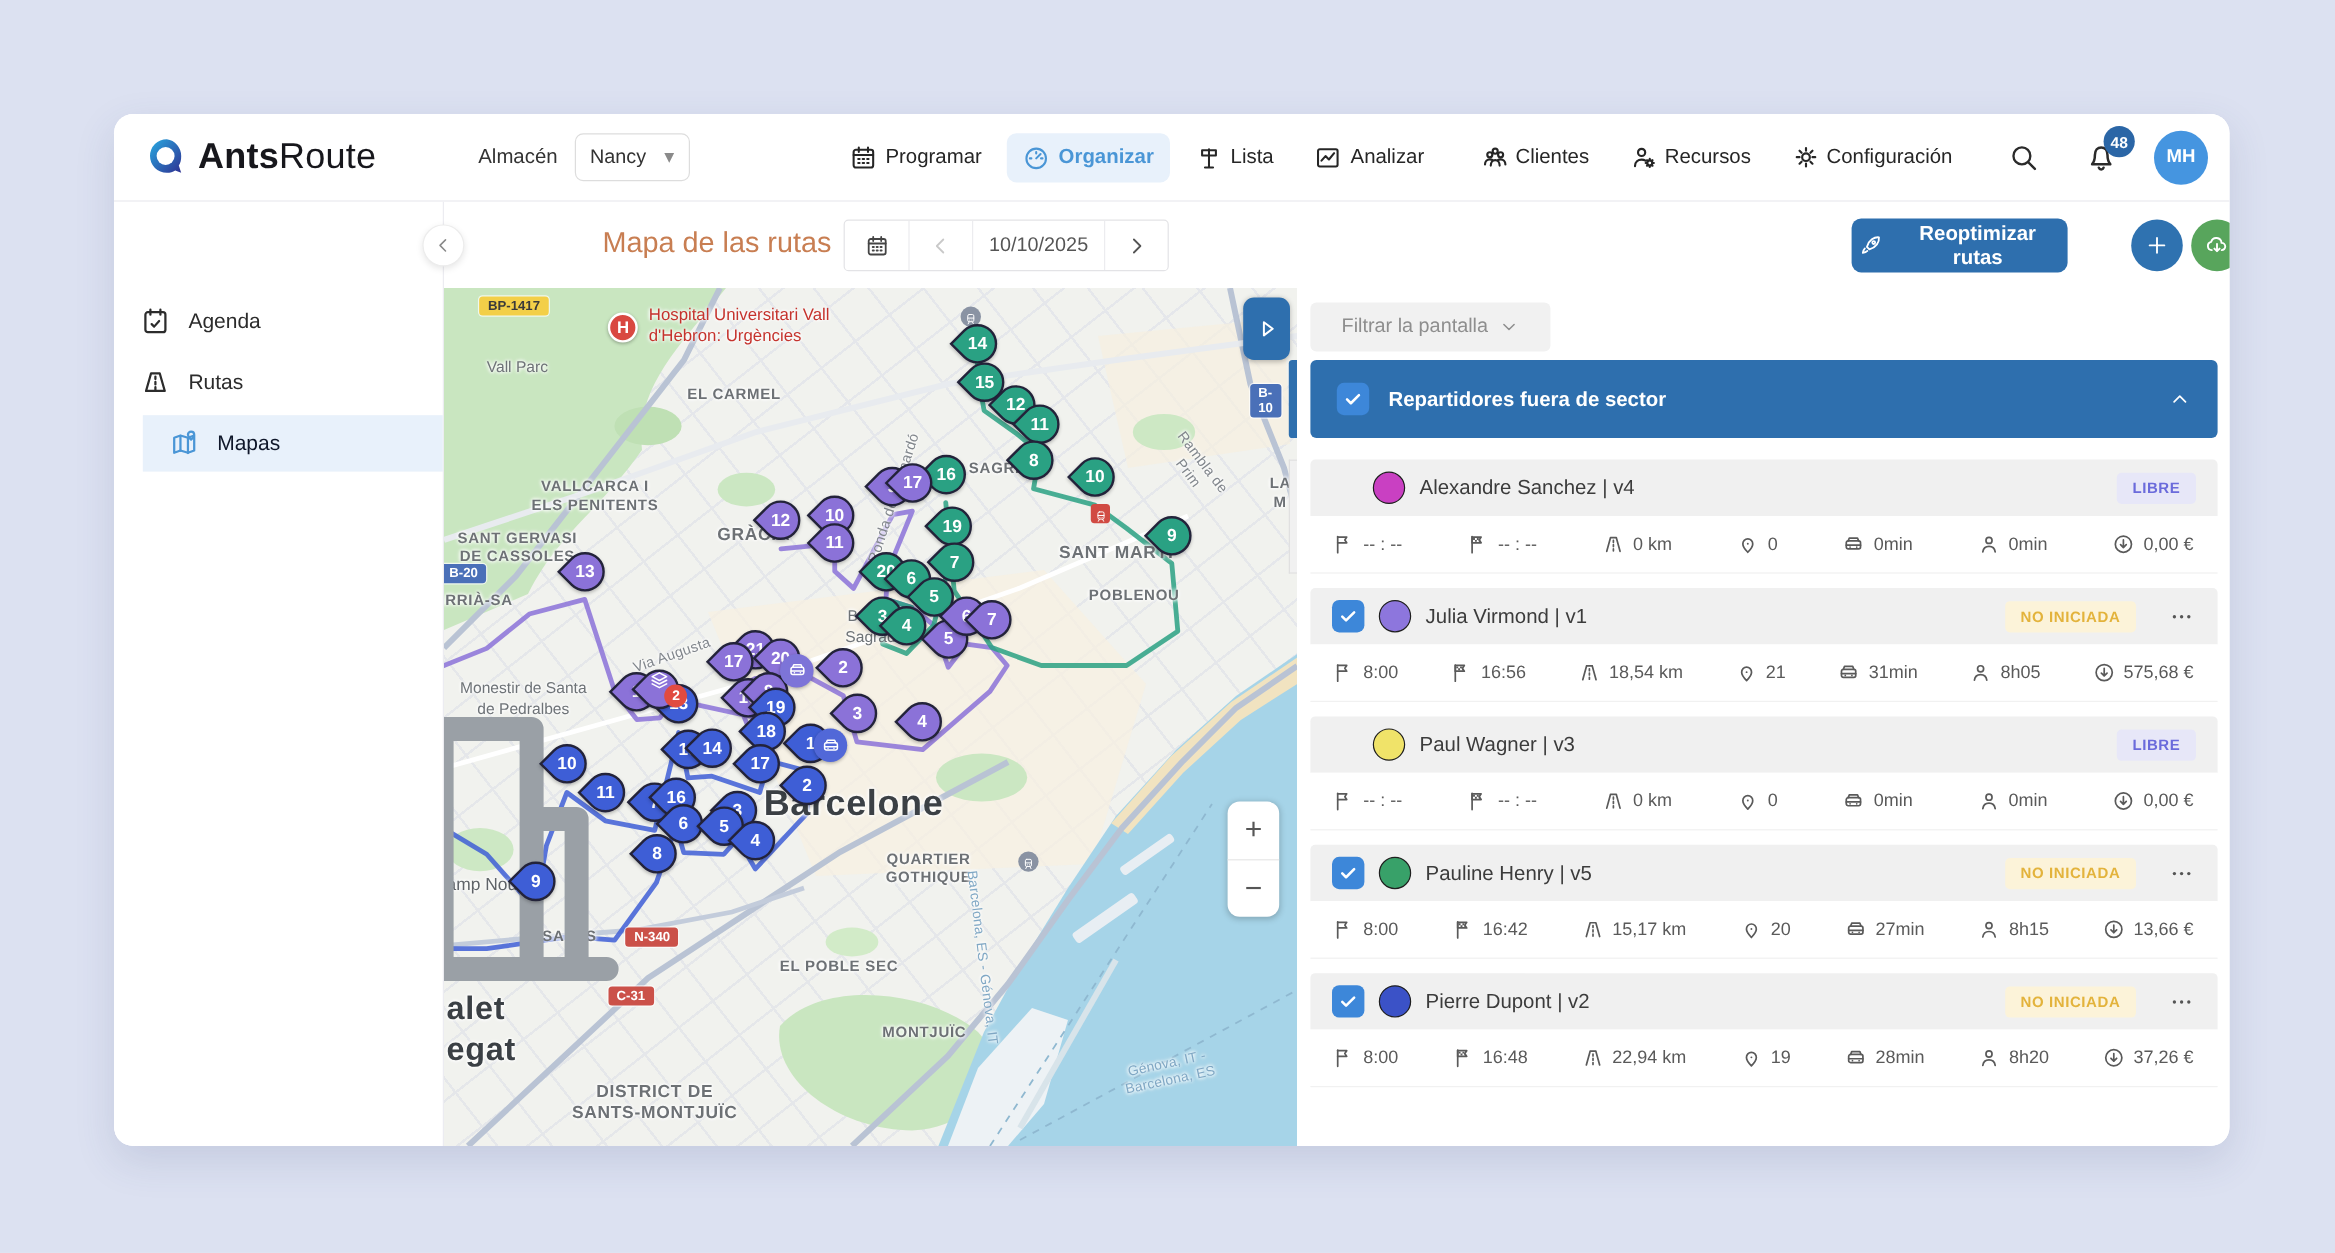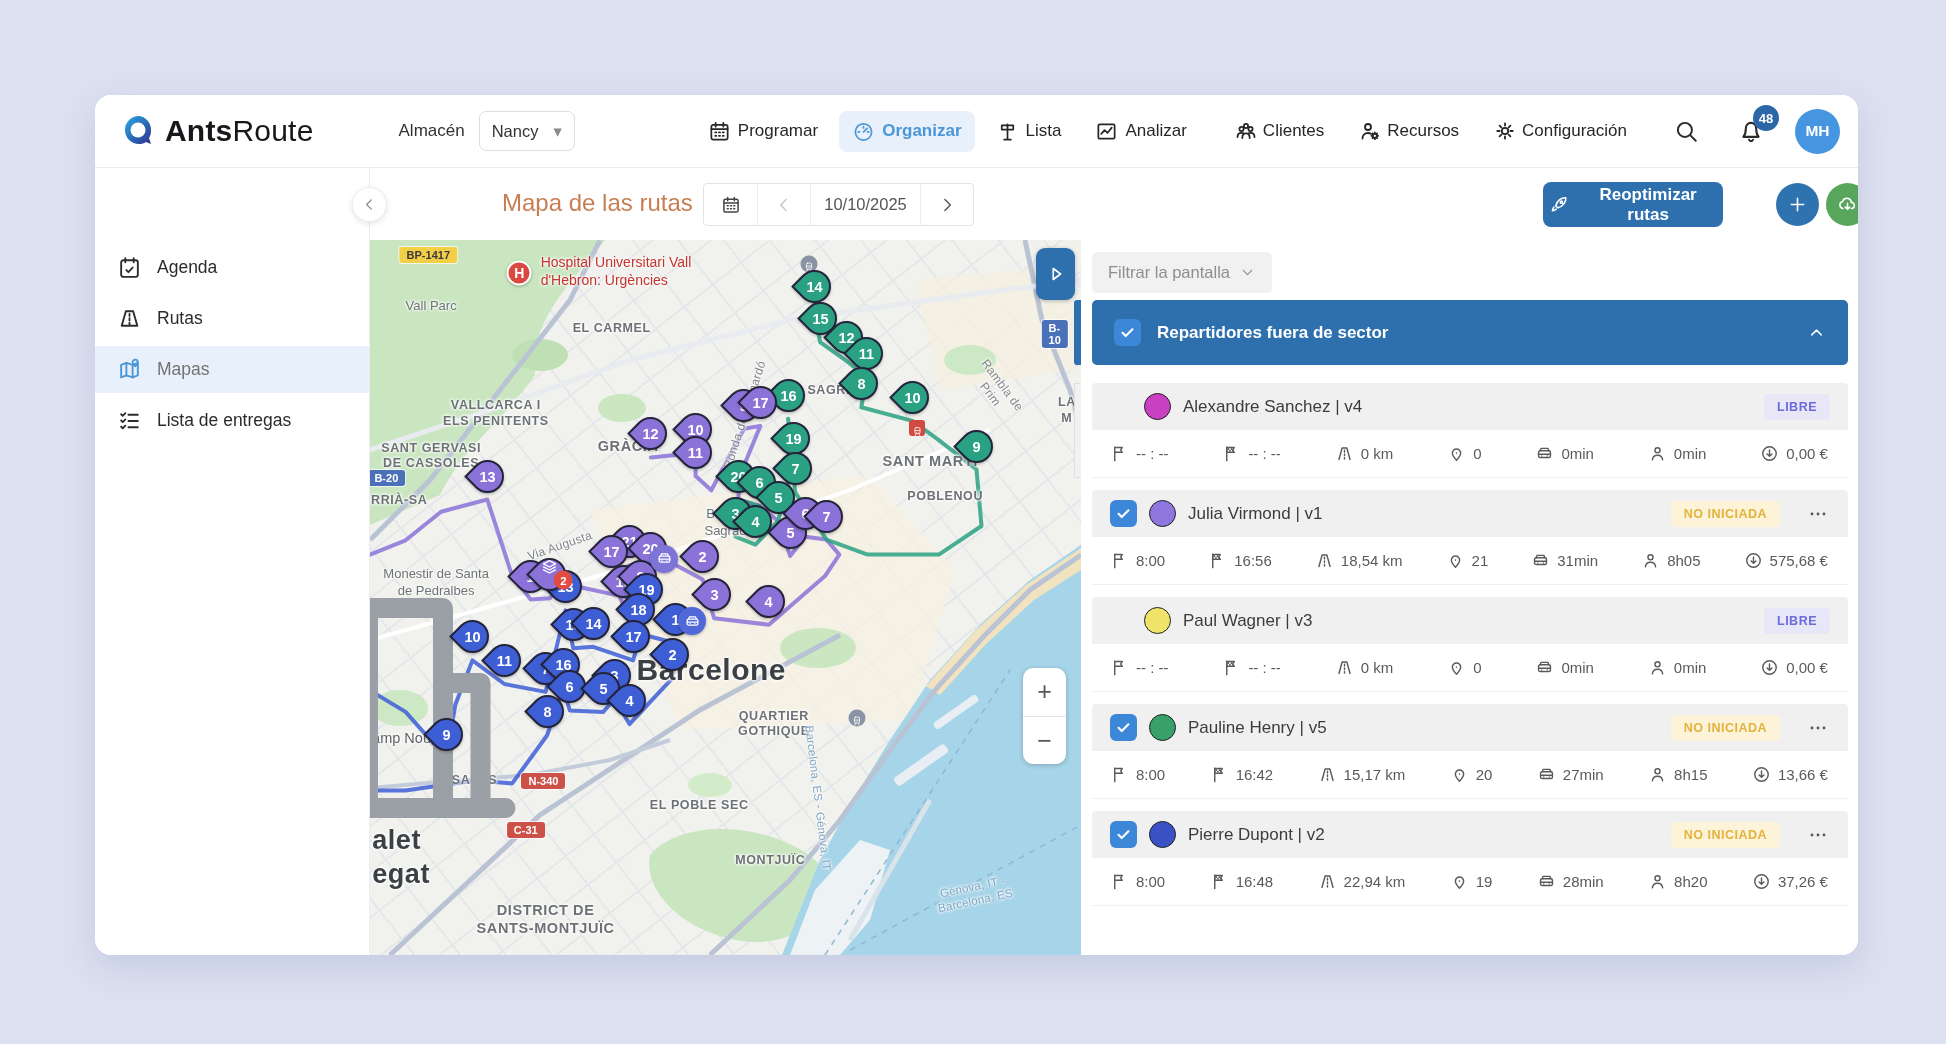--- a/index.html
+++ b/index.html
@@ -33,21 +33,21 @@
     background:#2b66a6;color:#fff;font-size:13px;font-weight:700;display:flex;align-items:center;justify-content:center;padding:0 4px;}
   .avatar{margin-left:30px;width:45px;height:45px;border-radius:50%;background:#4595e0;color:#fff;
     font-size:15.5px;font-weight:700;display:flex;align-items:center;justify-content:center;cursor:pointer;}
 
   
   .sidebar{position:absolute;left:0;top:73px;width:275px;bottom:0;background:#fff;border-right:1px solid #ececf1;z-index:20;}
   .side-nav{margin-top:76px;}
   .side-item{display:flex;align-items:center;gap:15px;height:47px;padding:0 22px;font-size:17.5px;
     color:#2c2c2c;cursor:pointer;margin-bottom:4px;}
   .side-item .ic{width:25px;height:25px;color:#2c2c2c;}
-  .side-item.active{background:#e8f1fb;color:#737373;}
+  .side-item.active{background:#e8f1fb;color:#0f172a;margin-left:24px;}
   .side-item.active .ic{color:#4a96d6;}
 
   
   .chead{position:absolute;left:275px;top:73px;right:0;height:72px;background:#fff;z-index:25;}
   .back-circle{position:absolute;left:-18px;top:19px;width:35px;height:35px;border-radius:50%;background:#fff;
     border:1px solid #ececec;box-shadow:0 2px 6px rgba(0,0,0,.10);display:flex;align-items:center;justify-content:center;color:#8a8a8a;cursor:pointer;}
   .back-circle .ic{width:17px;height:17px;}
   .page-title{position:absolute;left:132px;top:21px;font-size:24px;font-weight:500;color:#c87e52;}
   .dategrp{position:absolute;left:333px;top:15px;height:43px;display:flex;border:1px solid #e3e3e6;
     border-radius:4px;overflow:hidden;background:#fff;}
@@ -113,21 +113,21 @@
   .zbtn:first-child{border-bottom:1px solid #e6e6e6;}
   .map-expand{position:absolute;right:6px;top:8px;width:39px;height:52px;border:none;border-radius:9px;
     background:#2e6fae;display:flex;align-items:center;justify-content:center;cursor:pointer;z-index:9;box-shadow:0 1px 4px rgba(0,0,0,.25);}
   .map-expand .ic{width:22px;height:22px;color:#fff;}
   .sliver-blue{position:absolute;right:0;top:60px;width:7px;height:65px;background:#2e6fae;border-radius:3px 0 0 3px;z-index:9;}
   .sliver-gray{position:absolute;right:0;top:143px;width:7px;height:95px;background:#f1f1f1;border:1px solid #e0e0e0;border-right:none;z-index:9;}
 
   
   .panel{position:absolute;left:986px;top:145px;width:777px;bottom:0;background:#fff;z-index:15;overflow:hidden;}
   .filter-btn{position:absolute;left:11px;top:12px;height:41px;background:#f1f1f1;border:none;border-radius:5px;
-    padding:0 16px;display:flex;align-items:center;gap:9px;font-family:inherit;font-size:16.5px;color:#8e8e8e;cursor:pointer;}
+    padding:0 26px;display:flex;align-items:center;gap:9px;font-family:inherit;font-size:16.5px;color:#8e8e8e;cursor:pointer;}
   .filter-btn .ic{width:17px;height:17px;}
   .sect-head{position:absolute;left:11px;top:60px;width:756px;height:65px;background:#2e6fae;border-radius:5px;
     display:flex;align-items:center;padding:0 22px;gap:16px;cursor:pointer;}
   .sect-title{color:#fff;font-size:17px;font-weight:700;}
   .sect-chev{margin-left:auto;color:#fff;width:19px;height:19px;}
   .cbx{width:27px;height:27px;border-radius:6px;background:#3d87d9;display:flex;align-items:center;justify-content:center;
     flex:0 0 auto;cursor:pointer;}
   .cbx .ic{width:17px;height:17px;color:#fff;}
   .drivers{position:absolute;left:11px;top:143px;width:756px;bottom:0;}
   .dcard{margin-bottom:12px;}
@@ -260,26 +260,20 @@
             </svg></span>
           <span>Rutas</span>
         </div>
         <div class="side-item active">
           <span class="ic"><svg viewBox="0 0 24 24" width="100%" height="100%" fill="none" stroke="currentColor" stroke-width="1.8" stroke-linecap="round" stroke-linejoin="round">
               <path d="M4 7.5l5-1.8 6 1.8 5-1.8v12l-5 1.8-6-1.8-5 1.8z"></path>
               <path d="M9 5.9v12M15 7.7v12"></path>
               <path d="M17.5 2.5c1.4 0 2.5 1.1 2.5 2.5 0 1.9-2.5 4-2.5 4S15 7 15 5c0-1.4 1.1-2.5 2.5-2.5z"></path>
             </svg></span>
           <span>Mapas</span>
-        </div>
-        <div class="side-item">
-          <span class="ic"><svg viewBox="0 0 24 24" width="100%" height="100%" fill="none" stroke="currentColor" stroke-width="1.8" stroke-linecap="round" stroke-linejoin="round">
-              <path d="M4 6l1.5 1.5L8 5M4 12l1.5 1.5L8 11M4 18l1.5 1.5L8 17M11 6.5h9M11 12.5h9M11 18.5h9"></path>
-            </svg></span>
-          <span>Lista de entregas</span>
         </div>
       </nav>
   </aside>
 
   <div class="chead">
     <div class="back-circle">
         <span class="ic" style="display: inline-block;"><svg viewBox="0 0 24 24" width="100%" height="100%" fill="none" stroke="currentColor" stroke-width="1.8" stroke-linecap="round" stroke-linejoin="round">
             <path d="M14.5 5.5L8 12l6.5 6.5"></path>
           </svg></span>
       </div>

